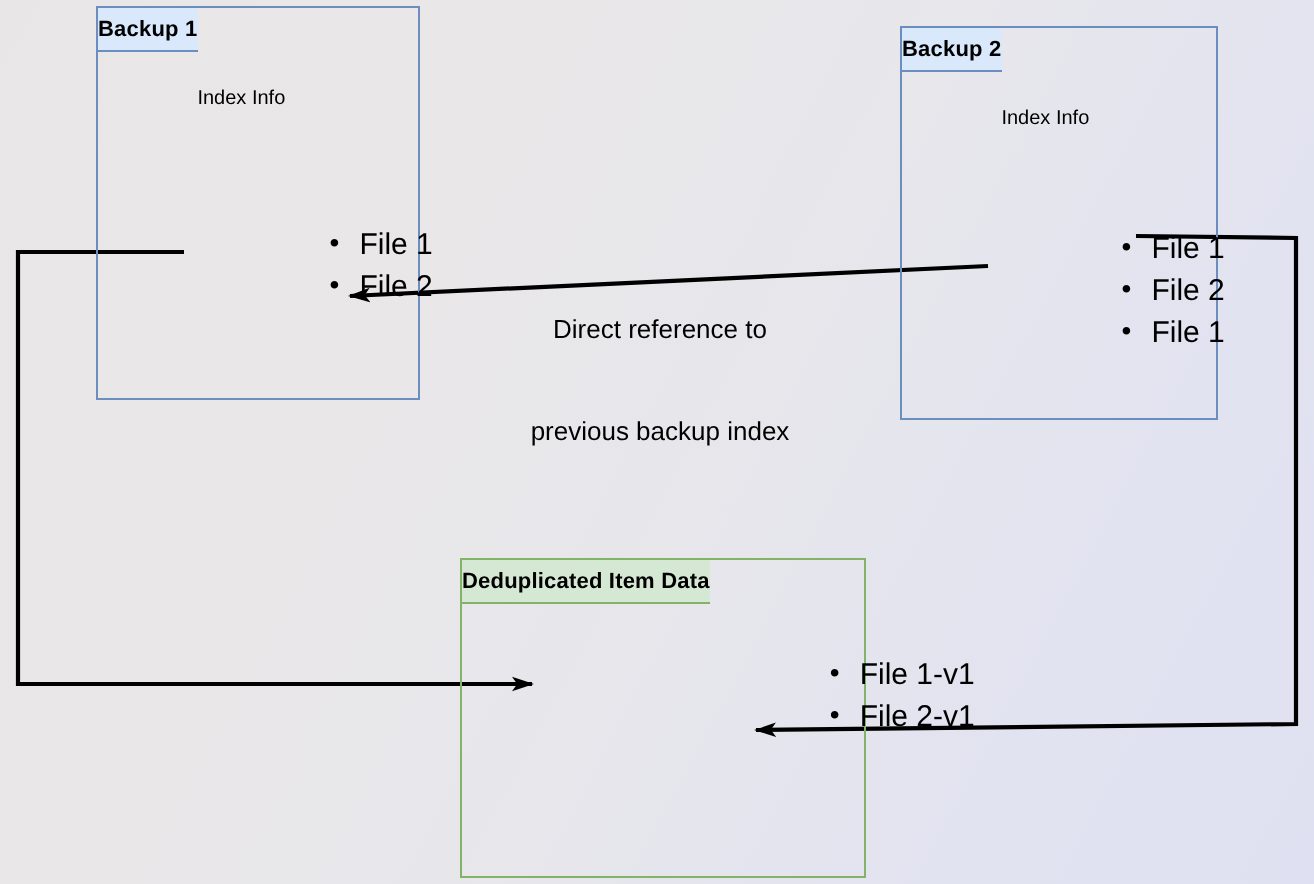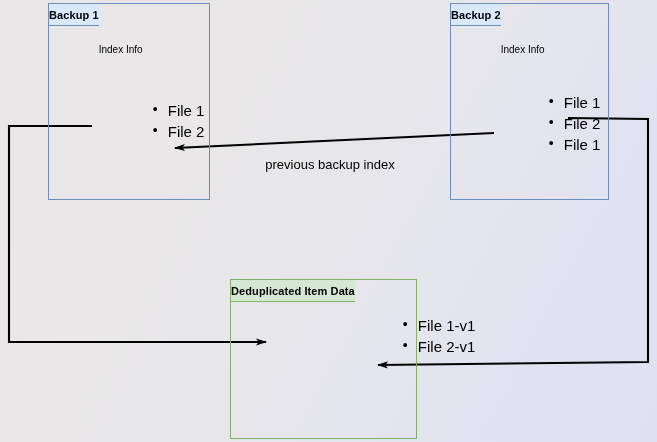--- a/index.html
+++ b/index.html
@@ -60,21 +60,21 @@
   }
   .index-title {
     position: absolute;
     width: 100%;
     text-align: left;
     font-size: 10px;
     color: #000;
   }
   .file-list {
     position: absolute;
-    margin: 4px;
+    margin: 16px;
     padding: 0;
     list-style: none;
   }
   .file-list li {
     font-size: 15px;
     color: #000;
     line-height: 21px;
     white-space: nowrap;
     position: relative;
     padding-left: 15px;
@@ -119,39 +119,40 @@
     <div class="node-header">Backup 1</div>
     <div class="node-body">
       <div class="index-title" style="top:40px;">Index Info</div>
       <ul class="file-list" style="left:50px; top:92px;">
         <li>File 1</li>
         <li>File 2</li>
       </ul>
     </div>
   </div>
 
-  <div class="node" style="left:450px; top:3px; width:159px; height:197px;">
+  <div class="node" style="left:450px; top:13px; width:159px; height:197px;">
     <div class="node-header">Backup 2</div>
     <div class="node-body">
       <div class="index-title" style="top:40px;">Index Info</div>
       <ul class="file-list" style="left:44px; top:84px;">
         <li>File 1</li>
         <li>File 2</li>
         <li>File 1</li>
       </ul>
     </div>
   </div>
 
-  <div class="node green" style="left:230px; top:279px; width:187px; height:160px;">
+  <div class="node green" style="left:230px; top:279px; width:203px; height:160px;">
     <div class="node-header">Deduplicated Item Data</div>
     <div class="node-body">
       <ul class="file-list" style="left:44px; top:31px;">
         <li>File 1-v1</li>
         <li>File 2-v1</li>
       </ul>
     </div>
   </div>
 
   <div class="edge-label" style="left:245px; top:122px; width:170px;">
+    <div>Direct reference to</div>
     <div>previous backup index</div>
   </div>
 
 </div>
 
 </body></html>

